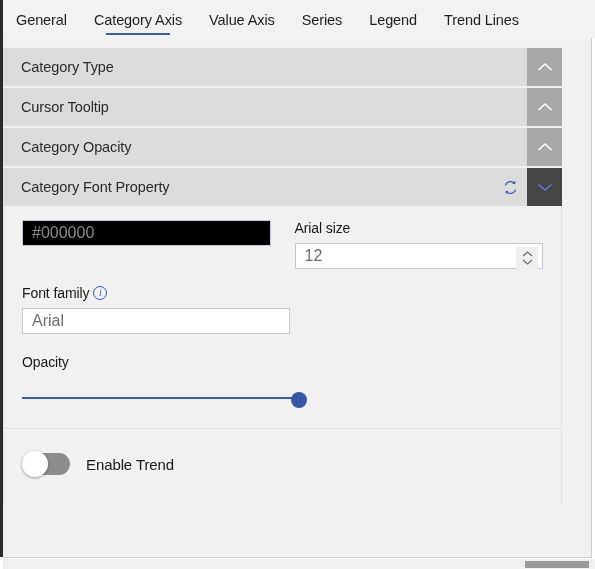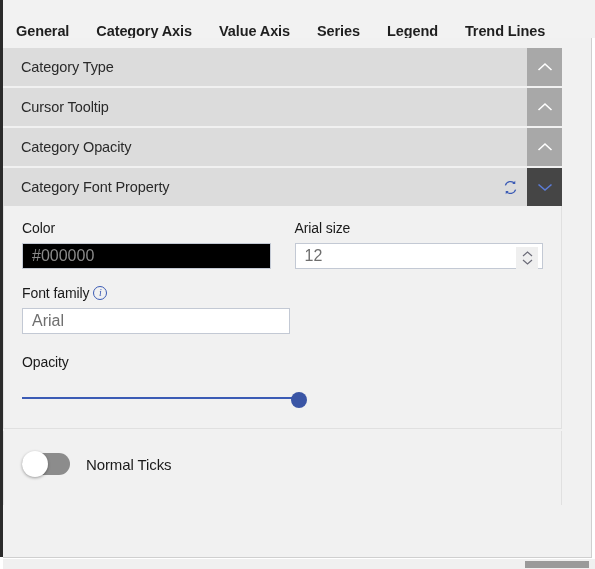--- a/index.html
+++ b/index.html
@@ -25,23 +25,22 @@
     background: #2b2b2b;
   }
 
   
   .tabbar {
     position: absolute;
     left: 3px; top: 0;
     width: 592px; height: 38px;
     background: #f2f2f2;
     display: flex;
-    align-items: flex-end;
+    align-items: flex-start;
     padding-left: 13px;
-    font-weight: bold;
   }
   .tab {
     position: relative;
     font-size: 14.5px;
     color: #1f1f1f;
     line-height: 1;
     padding: 13px 0 0 0;
     margin-right: 27px;
     white-space: nowrap;
     cursor: pointer;
@@ -342,21 +341,20 @@
             <svg width="16" height="10" viewBox="0 0 16 10">
               <path d="M1.5 2.5 L8 8 L14.5 2.5" fill="none" stroke="#5b7bd5" stroke-width="1.6"></path>
             </svg>
           </div>
         </div>
       </div>
 
       <div class="acc-body">
         <div class="row">
           <div class="field">
-            <div class="flabel">Color</div>
             <input class="txt color-field" type="text" readonly="" value="#000000" style="">
           </div>
           <div class="field">
             <div class="flabel">Arial size</div>
             <div class="spin-wrap">
               <input class="txt" type="text" readonly="" value="12" style="">
               <div class="spinner">
                 <svg width="11" height="6" viewBox="0 0 11 6">
                   <path d="M1 5 L5.5 1 L10 5" fill="none" stroke="#6b6b78" stroke-width="1.2"></path>
                 </svg>
@@ -388,21 +386,21 @@
       </div>
     </div>
 
     <div class="acc">
 
       <div class="acc-body ticks-body">
         <div class="toggle-row">
           <div class="toggle">
             <div class="toggle-knob"></div>
           </div>
-          <span class="toggle-label">Normal Ticks</span>
+          <span class="toggle-label">Enable Trend</span>
         </div>
       </div>
     </div>
 
   </div>
 </div>
 
 <div class="hscroll">
   <div class="hscroll-thumb"></div>
 </div>

